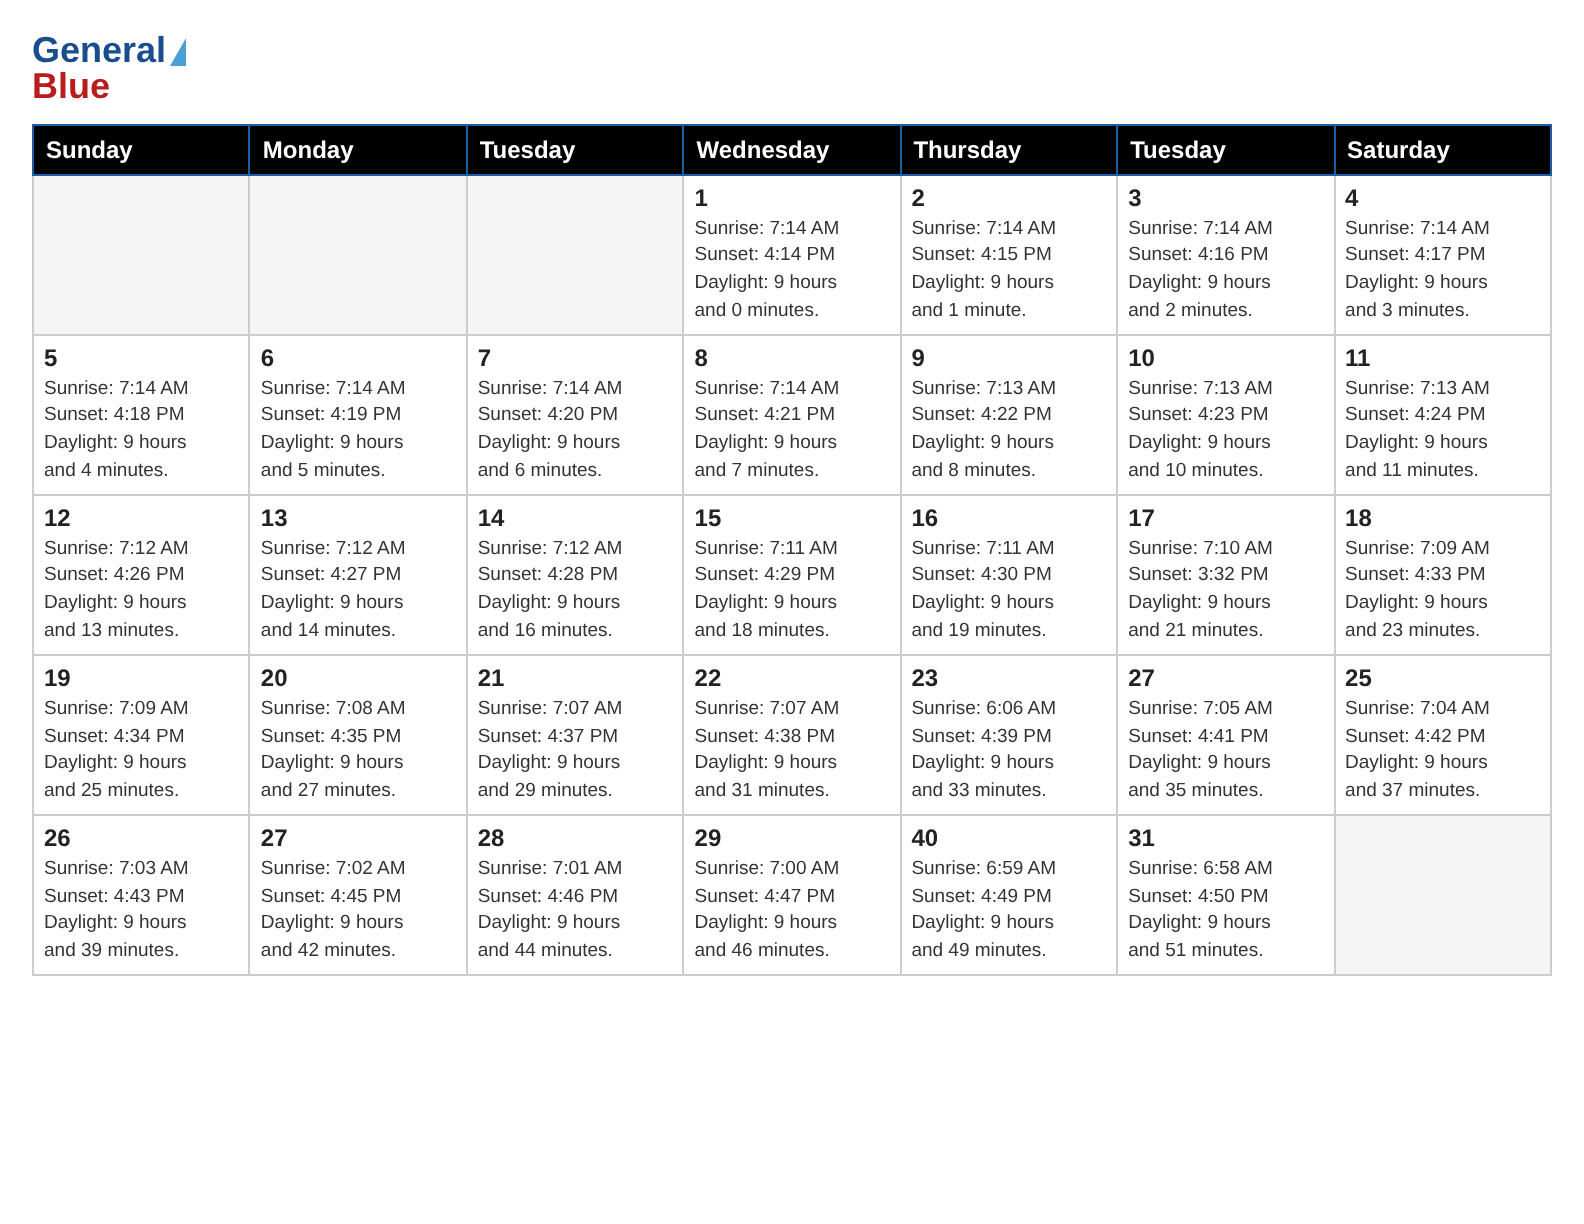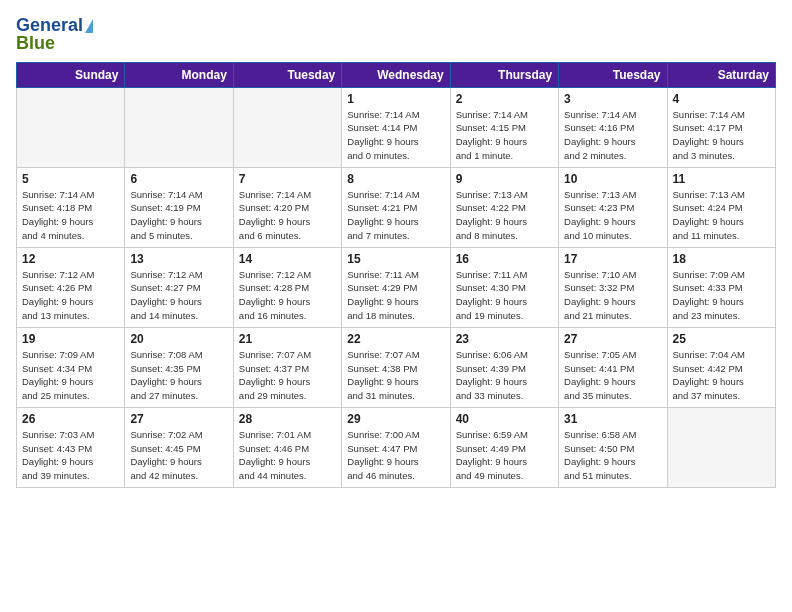--- a/index.html
+++ b/index.html
@@ -52,23 +52,23 @@
     .location {
       font-size: 14px;
       color: #444;
     }
     .calendar {
       width: 100%;
       border-collapse: collapse;
       table-layout: fixed;
     }
     .calendar th {
-      background-color: #4c1d95;
+      background-color: #000000;
       color: #fff;
-      text-align: right;
+      text-align: left;
       padding: 5px 6px;
       font-size: 12px;
       font-weight: bold;
       border: 1px solid #1a5fa8;
     }
     .calendar td {
       border: 1px solid #ccc;
       vertical-align: top;
       padding: 4px 5px;
       font-size: 10px;
@@ -94,21 +94,21 @@
 </head>
 <body>
 
 <div class="page">
   <div class="header">
     <div class="logo">
       <div style="display:flex; align-items:center;">
         <span class="logo-text">General</span>
         <span class="logo-triangle"></span>
       </div>
-      <span class="logo-text" style="color:#4d7c0f; margin-top:-2px;">Blue</span>
+      <span class="logo-text" style="color:#b91c1c; margin-top:-2px;">Blue</span>
     </div>
     <div class="title-section">
       <div class="month-title"></div>
       <div class="location"></div>
     </div>
   </div>
 
   <table class="calendar">
     <thead>
       <tr>

